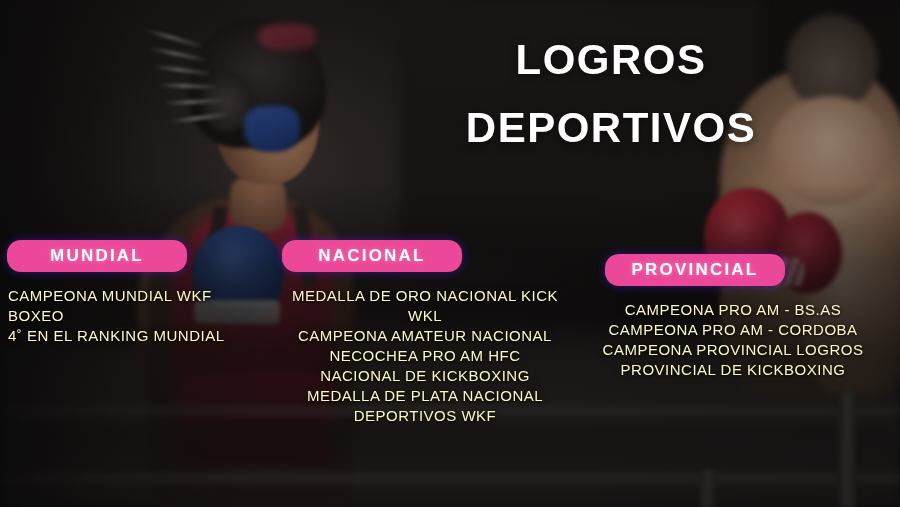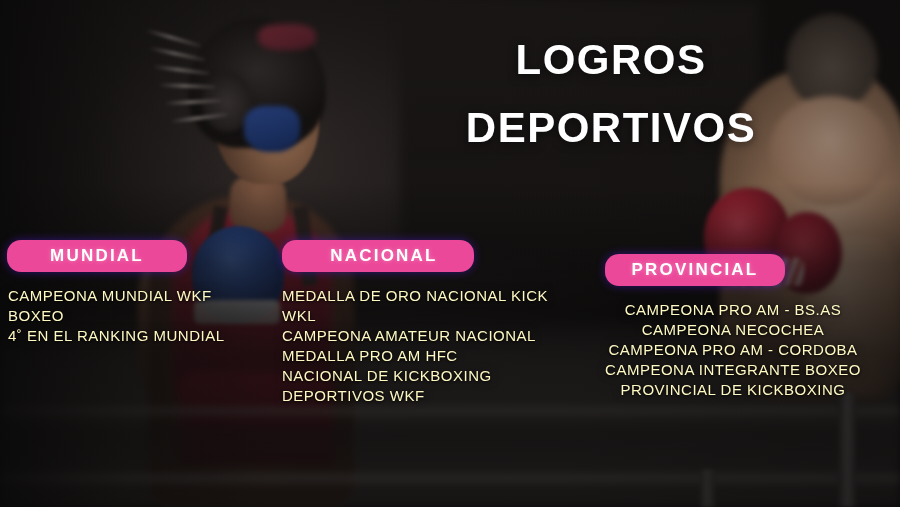--- a/index.html
+++ b/index.html
@@ -325,41 +325,41 @@
     background: #ec4899;
     color: #ffffff;
     font-family: "Liberation Sans", sans-serif;
     font-weight: bold;
     font-size: 17px;
     letter-spacing: 2.2px;
     text-shadow: 0 0 4px rgba(255,255,255,0.35);
     box-shadow: 0 0 10px rgba(93,29,243,0.45);
     border-radius: 14px;
   }
-  .col-nacional .badge   { margin-left: 10px; padding-left: 12px; }
+  .col-nacional .badge   { margin-left: 10px; }
   .col-provincial .badge { margin-left: 32px; }
 
   .items {
     margin: 0;
     padding: 0;
     list-style: none;
     margin-top: 14px;
   }
   .items li {
     color: #fef9c3;
     font-family: "Liberation Sans", sans-serif;
     font-weight: normal;
     font-size: 15px;
     line-height: 20px;
     letter-spacing: 0.5px;
     white-space: nowrap;
     text-shadow: 0 1px 3px rgba(0,0,0,0.85), 0 0 8px rgba(0,0,0,0.5);
   }
   .col-mundial .items    { margin-left: 1px; }
-  .col-nacional .items   { margin-left: 10px; }
+  .col-nacional .items   { margin-left: 10px; text-align: center; }
   .col-provincial .items { margin-left: 0px; text-align: center; }
 </style>
 </head>
 <body>
 
 <div id="slide">
 
   <div class="bg-layer">
     <div class="bg-base"></div>
     <div class="bg-darkband"></div>
@@ -427,32 +427,32 @@
           <li>4˚ EN EL RANKING MUNDIAL</li>
         </ul>
       </div>
 
       <div class="col col-nacional">
         <div class="badge">NACIONAL</div>
         <ul class="items">
           <li>MEDALLA DE ORO NACIONAL KICK</li>
           <li>WKL</li>
           <li>CAMPEONA AMATEUR NACIONAL</li>
-          <li>MEDALLA PRO AM HFC</li>
+          <li>NECOCHEA PRO AM HFC</li>
           <li>NACIONAL DE KICKBOXING</li>
+          <li>MEDALLA DE PLATA NACIONAL</li>
           <li>DEPORTIVOS WKF</li>
         </ul>
       </div>
 
       <div class="col col-provincial">
         <div class="badge">PROVINCIAL</div>
         <ul class="items">
           <li>CAMPEONA PRO AM  - BS.AS</li>
-          <li>CAMPEONA NECOCHEA</li>
           <li>CAMPEONA PRO AM - CORDOBA</li>
-          <li>CAMPEONA INTEGRANTE BOXEO</li>
+          <li>CAMPEONA PROVINCIAL LOGROS</li>
           <li>PROVINCIAL DE KICKBOXING</li>
         </ul>
       </div>
 
     </div>
   </div>
 </div>
 
 </body></html>

